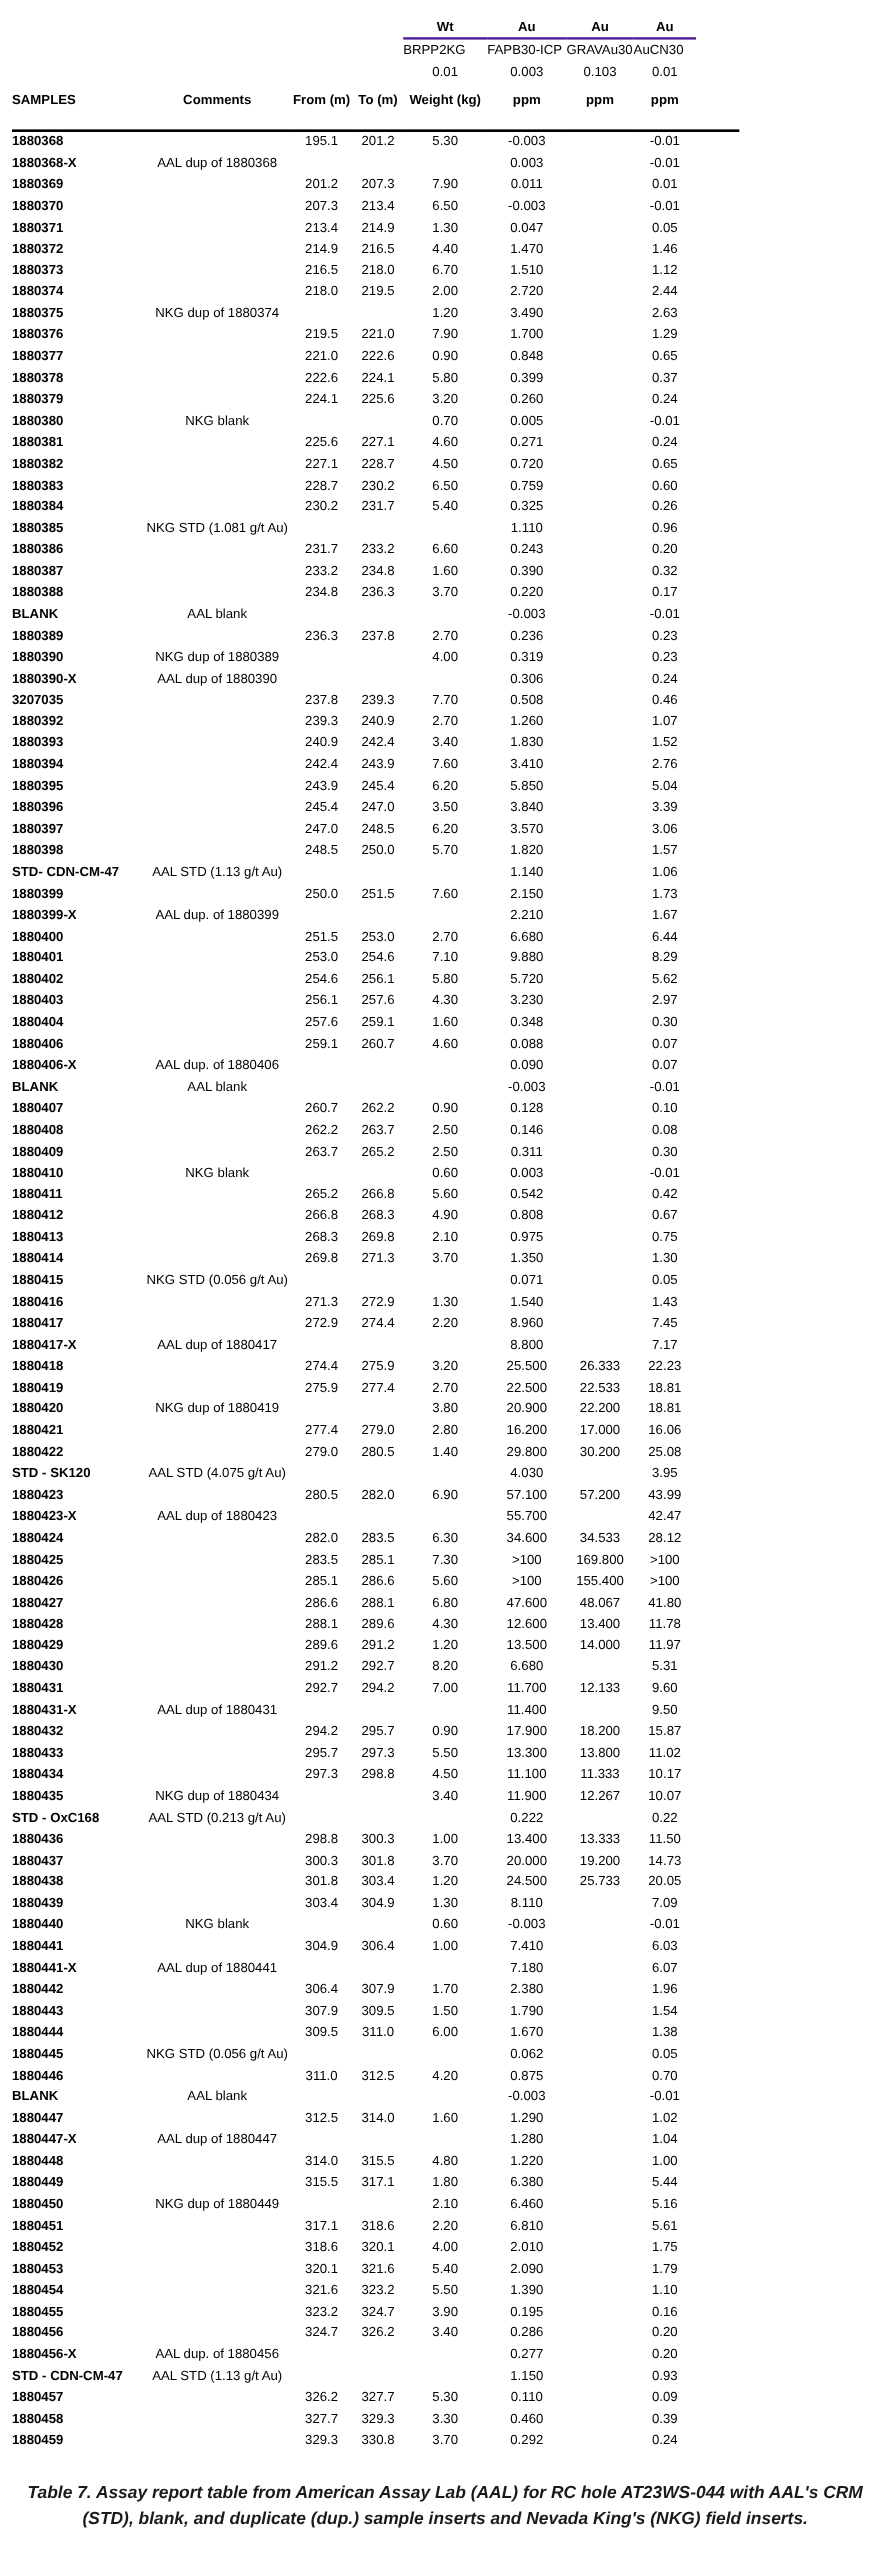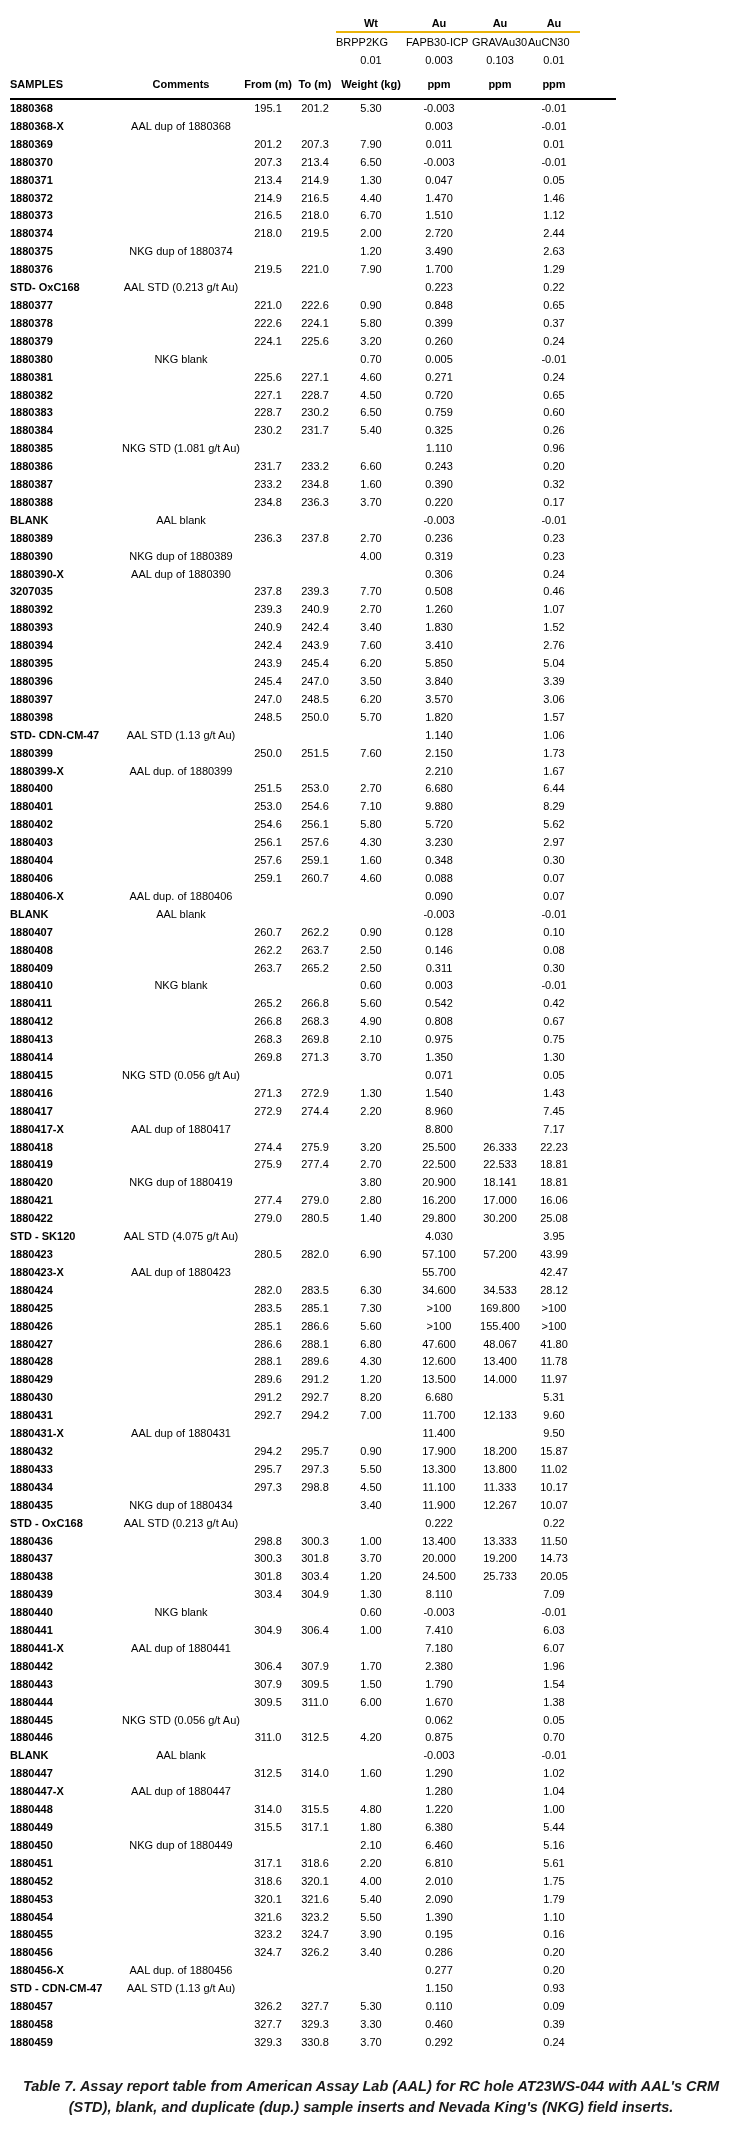--- a/index.html
+++ b/index.html
@@ -23,26 +23,26 @@
   }
   
   col.w0{width:110px;} col.w1{width:122px;} col.w2{width:52px;}
   col.w3{width:42px;}  col.w4{width:70px;}  col.w5{width:66px;}
   col.w6{width:56px;}  col.w7{width:52px;}  col.w8{width:36px;}
 
   thead .group-row th {
     height:17px; text-align:center; font-weight:bold;
     vertical-align:bottom; padding-bottom:2px;
   }
-  thead .group-row th.underlined { border-bottom:2px solid #eab308; }
+  thead .group-row th.underlined { border-bottom:2px solid #4c1d95; }
   thead .method-row td { height:18px; text-align:left; }
   thead .limit-row  td { height:18px; text-align:center; }
   thead .label-row  th {
     height:21px; text-align:center; font-weight:bold;
-    vertical-align:bottom; padding-bottom:8px;
+    vertical-align:bottom; padding-bottom:18px;
     border-bottom:2px solid #000;
   }
   thead .label-row th.left { text-align:left; }
 
   tbody td {
     height:17.9px; line-height:17.9px; text-align:center;
   }
   tbody td.c0 { text-align:left; font-weight:bold; }
 
   .caption {
@@ -224,31 +224,20 @@
         <td class="c1"></td>
         <td class="c2">219.5</td>
         <td class="c3">221.0</td>
         <td class="c4">7.90</td>
         <td class="c5">1.700</td>
         <td class="c6"></td>
         <td class="c7">1.29</td>
         <td></td>
       </tr>
       <tr>
-        <td class="c0">STD- OxC168</td>
-        <td class="c1">AAL STD (0.213 g/t Au)</td>
-        <td class="c2"></td>
-        <td class="c3"></td>
-        <td class="c4"></td>
-        <td class="c5">0.223</td>
-        <td class="c6"></td>
-        <td class="c7">0.22</td>
-        <td></td>
-      </tr>
-      <tr>
         <td class="c0">1880377</td>
         <td class="c1"></td>
         <td class="c2">221.0</td>
         <td class="c3">222.6</td>
         <td class="c4">0.90</td>
         <td class="c5">0.848</td>
         <td class="c6"></td>
         <td class="c7">0.65</td>
         <td></td>
       </tr>
@@ -780,21 +769,21 @@
         <td class="c7">18.81</td>
         <td></td>
       </tr>
       <tr>
         <td class="c0">1880420</td>
         <td class="c1">NKG dup of 1880419</td>
         <td class="c2"></td>
         <td class="c3"></td>
         <td class="c4">3.80</td>
         <td class="c5">20.900</td>
-        <td class="c6">18.141</td>
+        <td class="c6">22.200</td>
         <td class="c7">18.81</td>
         <td></td>
       </tr>
       <tr>
         <td class="c0">1880421</td>
         <td class="c1"></td>
         <td class="c2">277.4</td>
         <td class="c3">279.0</td>
         <td class="c4">2.80</td>
         <td class="c5">16.200</td>

